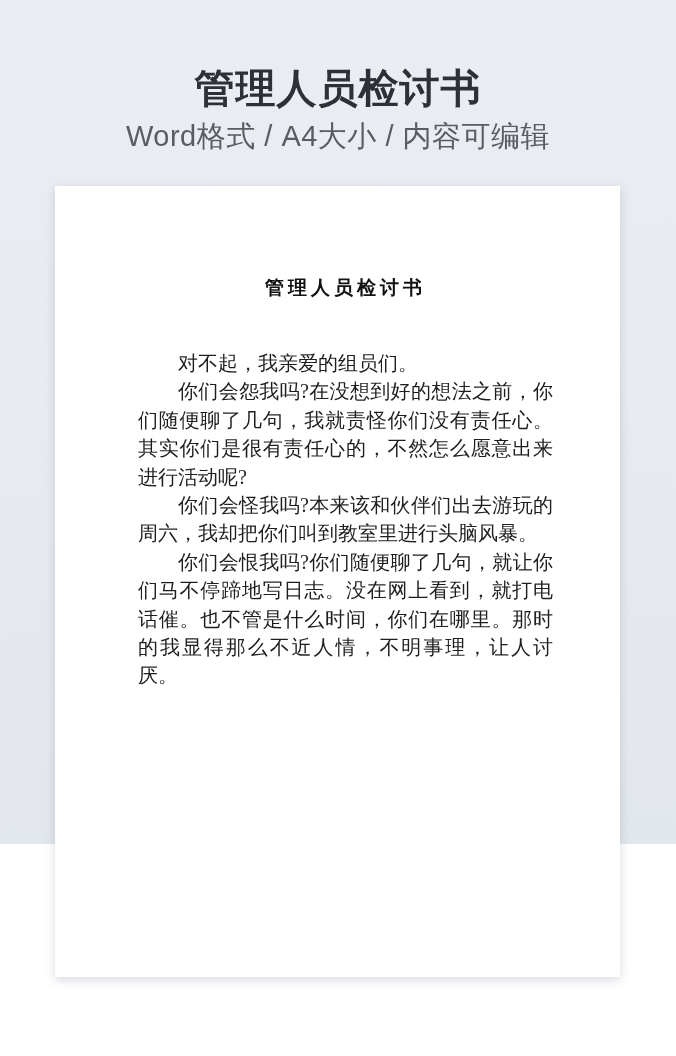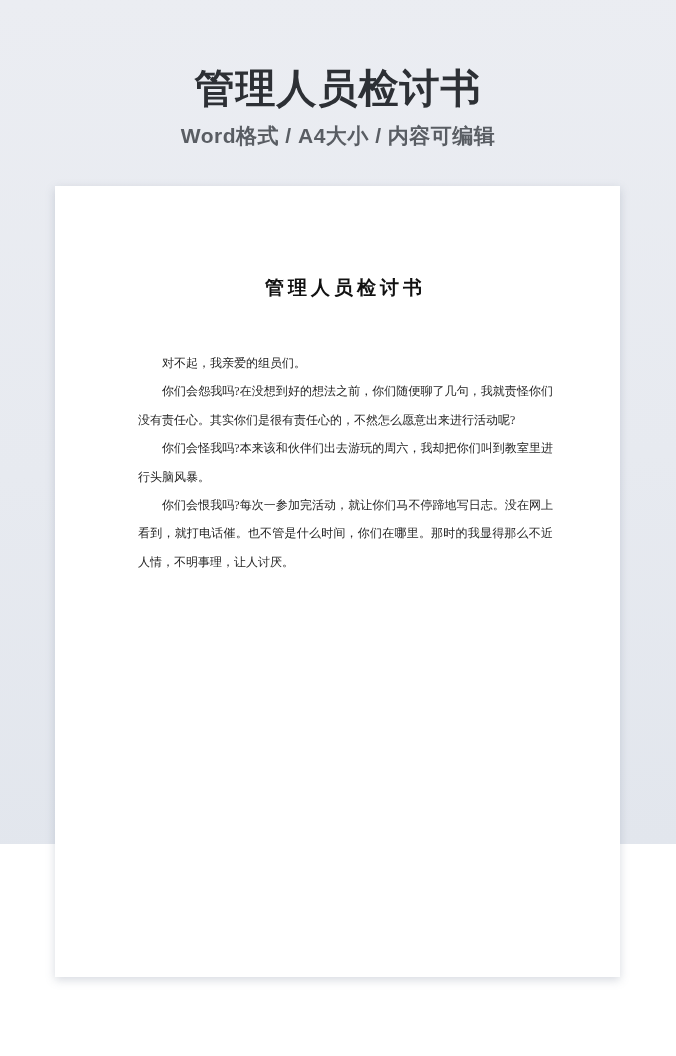--- a/index.html
+++ b/index.html
@@ -26,23 +26,23 @@
   .header h1 {
     font-size: 40px;
     line-height: 48px;
     font-weight: 700;
     color: #2d3035;
     letter-spacing: 1px;
   }
 
   .header .subtitle {
     margin-top: 9px;
-    font-size: 21px;
+    font-size: 29px;
     line-height: 30px;
-    font-weight: 700;
+    font-weight: 400;
     color: #595d63;
     letter-spacing: 0.5px;
   }
 
   .doc-page {
     position: absolute;
     left: 55px;
     top: 186px;
     width: 565px;
     height: 791px;
@@ -57,21 +57,21 @@
     line-height: 20px;
     font-weight: 700;
     color: #111111;
     text-align: center;
     letter-spacing: 4px;
     margin-bottom: 51px;
   }
 
   .doc-body .para {
     font-family: "Liberation Serif", "DejaVu Serif", serif;
-    font-size: 12px;
+    font-size: 20px;
     line-height: 28.4px;
     color: #1e1e1e;
     text-align: justify;
     text-justify: inter-character;
     text-indent: 2em;
   }
 </style>
 </head>
 <body>
 
@@ -82,17 +82,17 @@
     <div class="subtitle">Word格式 / A4大小 / 内容可编辑</div>
   </div>
 
   <div class="doc-page">
     <div class="doc-title">管理人员检讨书</div>
     <div class="doc-body">
 
     <p class="para">对不起，我亲爱的组员们。</p>
         <p class="para">你们会怨我吗?在没想到好的想法之前，你们随便聊了几句，我就责怪你们没有责任心。其实你们是很有责任心的，不然怎么愿意出来进行活动呢?</p>
         <p class="para">你们会怪我吗?本来该和伙伴们出去游玩的周六，我却把你们叫到教室里进行头脑风暴。</p>
-        <p class="para">你们会恨我吗?每次一参加完活动，就让你们马不停蹄地写日志。没在网上看到，就打电话催。也不管是什么时间，你们在哪里。那时的我显得那么不近人情，不明事理，让人讨厌。</p>
+        <p class="para">你们会恨我吗?你们随便聊了几句，就让你们马不停蹄地写日志。没在网上看到，就打电话催。也不管是什么时间，你们在哪里。那时的我显得那么不近人情，不明事理，让人讨厌。</p>
       </div>
   </div>
 
 </div>
 
 </body></html>

